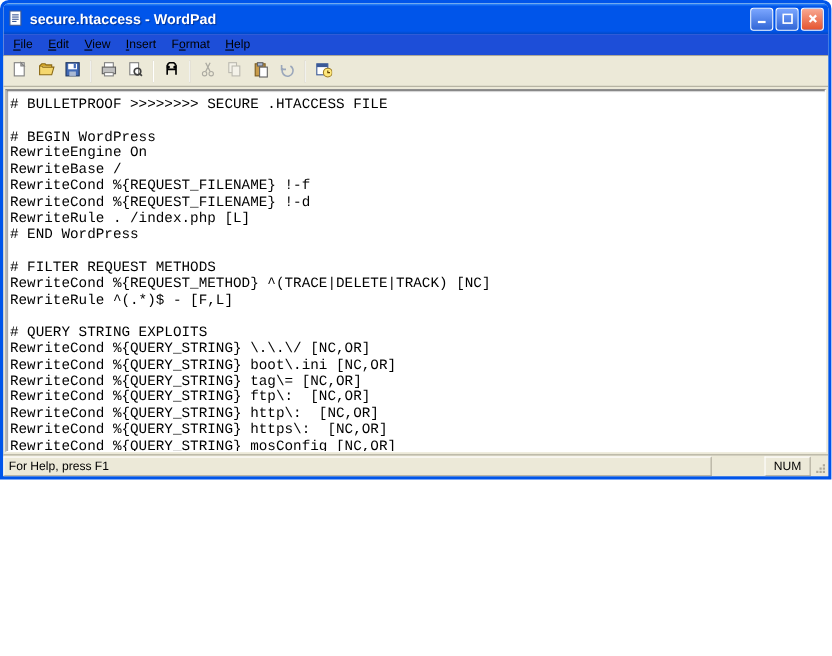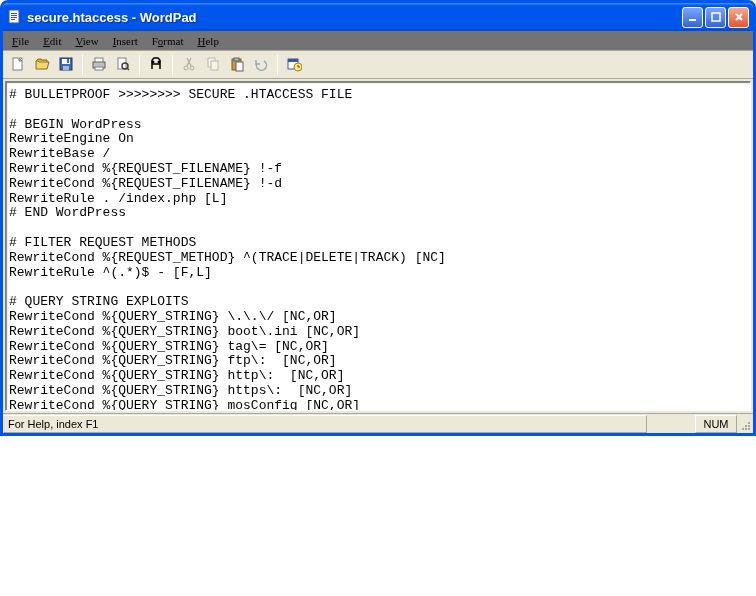--- a/index.html
+++ b/index.html
@@ -5,21 +5,21 @@
   * { box-sizing: border-box; }
   html, body { margin: 0; padding: 0; width: 756px; height: 596px; overflow: hidden; font-family: Tahoma, sans-serif; font-size: 11px; }
   .window { width: 756px; height: 436px; background: #ece9d8; border: 3px solid #0055ea; border-radius: 8px 8px 0 0; overflow: hidden; display: flex; flex-direction: column; }
   .titlebar { height: 28px; background: linear-gradient(to bottom, #3a95ff 0%, #0055ea 10%, #0055ea 90%, #0048c7 100%); display: flex; align-items: center; padding: 0 4px; color: #fff; font-weight: bold; font-size: 13px; }
   .titlebar-icon { width: 16px; height: 16px; margin-right: 4px; display: inline-flex; align-items: center; justify-content: center; }
   .titlebar-title { flex: 1; text-shadow: 1px 1px 1px #003399; }
   .win-btns { display: flex; gap: 2px; }
   .win-btn { width: 21px; height: 21px; border-radius: 3px; border: 1px solid #fff; display: flex; align-items: center; justify-content: center; color: #fff; font-weight: bold; font-family: Arial; font-size: 11px; }
   .win-btn.min, .win-btn.max { background: linear-gradient(to bottom, #7ba6ff, #3166d6); }
   .win-btn.close { background: linear-gradient(to bottom, #f8a992, #e5542f); }
-  .menubar { height: 20px; background: #737373; display: flex; align-items: center; padding: 0 2px; border-bottom: 1px solid #aca899; font-size: 11px; font-family: Liberation Serif, serif; }
+  .menubar { height: 20px; background: #1d4ed8; display: flex; align-items: center; padding: 0 2px; border-bottom: 1px solid #aca899; font-size: 11px; }
   .menu-item { padding: 2px 7px; cursor: default; }
   .menu-item u { text-decoration: underline; }
   .toolbar { height: 28px; background: #ece9d8; border-bottom: 1px solid #aca899; display: flex; align-items: center; padding: 0 4px; gap: 2px; }
   .tool-btn { width: 22px; height: 22px; display: flex; align-items: center; justify-content: center; }
   .tool-sep { width: 1px; height: 20px; background: #aca899; margin: 0 3px; border-right: 1px solid #fff; }
   .editor-wrap { flex: 1; background: #ece9d8; padding: 2px; display: flex; min-height: 0; }
   .editor { flex: 1; background: #fff; border: 1px solid #828282; border-right-color: #fff; border-bottom-color: #fff; box-shadow: inset 1px 1px 1px #7f7f7f; padding: 6px 3px; overflow: hidden; }
   .editor pre { margin: 0; font-family: "Courier New", monospace; font-size: 13px; line-height: 14.8px; white-space: pre; }
   .statusbar { height: 20px; background: #ece9d8; border-top: 1px solid #aca899; display: flex; align-items: center; font-size: 11px; }
   .status-pane { padding: 2px 4px; border: 1px solid #aca899; border-top-color: #fff; border-left-color: #fff; height: 18px; display: flex; align-items: center; }
@@ -182,21 +182,21 @@
 RewriteCond %{QUERY_STRING} ^.*(\[|\]|\(|\)|&lt;|&gt;|'|"|;|\?|\*).* [NC,OR]
 RewriteCond %{QUERY_STRING} ^.*(&amp;#x22;|&amp;#x27;|&amp;#x3C;|&amp;#x3E;|&amp;#x5C;|&amp;#x7B;|&amp;#x7C;).* [NC,OR]
 RewriteCond %{QUERY_STRING} ^.*(%0|%A|%B|%C|%D|%E|%F|127\.0).* [NC,OR]
 RewriteCond %{QUERY_STRING} ^.*(globals|encode|localhost|loopback).* [NC,OR]
 RewriteCond %{QUERY_STRING} ^.*(request|select|insert|union|declare|drop).* [NC]
 RewriteRule ^(.*)$ - [F,L]</pre>
     </div>
   </div>
 
   <div class="statusbar">
-    <div class="status-pane flex">For Help, index F1</div>
+    <div class="status-pane flex">For Help, press F1</div>
     <div class="status-pane num">NUM</div>
     <div class="status-pane grip">
       <div class="grip-lines">
         <span style="right:1px;bottom:1px"></span>
         <span style="right:4px;bottom:1px"></span>
         <span style="right:7px;bottom:1px"></span>
         <span style="right:1px;bottom:4px"></span>
         <span style="right:4px;bottom:4px"></span>
         <span style="right:1px;bottom:7px"></span>
       </div>

